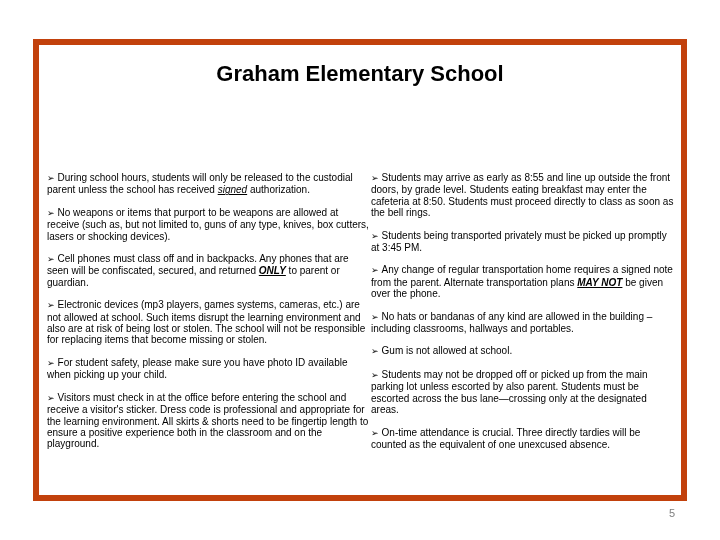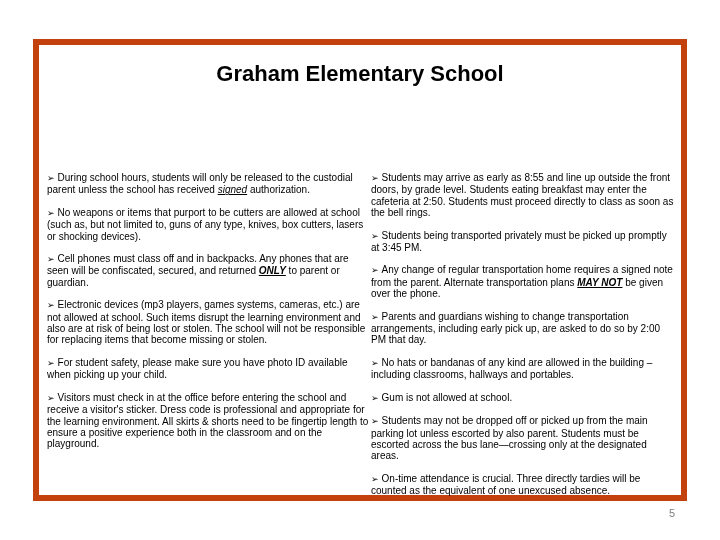--- a/index.html
+++ b/index.html
@@ -30,31 +30,30 @@
 </style>
 </head>
 <body>
 
 <div class="frame">
   <div class="title">
     <div>Graham Elementary School</div>
   </div>
   <div class="col left">
       <div class="item"><span class="bullet">➢</span><span>During school hours, students will only be released to  the </span><span class="u">custodial parent</span><span> unless the school has received </span><span class="i">signed</span><span> authorization.</span></div>
-      <div class="item"><span class="bullet">➢</span><span>No weapons or items that purport to be cutters are allowed at school (such as, but not limited to, guns of any type, knives, box cutters, lasers or shocking devices).</span></div>
+      <div class="item"><span class="bullet">➢</span><span>No weapons or items that purport to be weapons are allowed at receive (such as, but not limited to, guns of any type, knives, box cutters, lasers or shocking devices).</span></div>
       <div class="item"><span class="bullet">➢</span><span>Cell phones must </span><span class="u">class off and in backpacks</span><span>.  Any phones that are seen will be confiscated, secured, and returned </span><span class="ib">ONLY</span><span> to parent or guardian.</span></div>
       <div class="item"><span class="bullet">➢</span><span>Electronic devices (mp3 players, games systems, cameras, etc.) are not allowed at school.  Such items disrupt the learning environment and also are at risk of being lost or stolen.  The school will not be responsible for replacing items that become missing or stolen.</span></div>
       <div class="item"><span class="bullet">➢</span><span>For student safety, please make sure you have photo ID available when picking up your child.</span></div>
       <div class="item"><span class="bullet">➢</span><span>Visitors must check in at the office before entering the school and receive a visitor's sticker. Dress code is professional and appropriate for the learning environment. All skirts &amp; shorts need to be fingertip length to ensure a positive experience both in the classroom and on the playground.</span></div>
     </div>
   <div class="col right">
-      <div class="item"><span class="bullet">➢</span><span>Students may arrive as early as 8:55 and line up outside the front doors, by grade level.  Students eating breakfast may enter the cafeteria at 2:50.  Students must proceed directly to class as soon as the bell rings.</span></div>
+      <div class="item"><span class="bullet">➢</span><span>Students may arrive as early as 8:55 and line up outside the front doors, by grade level.  Students eating breakfast may enter the cafeteria at 8:50.  Students must proceed directly to class as soon as the bell rings.</span></div>
       <div class="item"><span class="bullet">➢</span><span>Students being transported privately must be picked up promptly at 3:45 PM.</span></div>
       <div class="item"><span class="bullet">➢</span><span>Any change of regular transportation home requires a signed note from the parent.  Alternate transportation plans </span><span class="ib">MAY NOT</span><span> be given over the phone.</span></div>
-      <div class="item"><span class="bullet">➢</span><span>Parents and guardians wishing to change transportation arrangements, including early pick up, are asked to do so by 2:00 PM that day.</span></div>
       <div class="item"><span class="bullet">➢</span><span>No hats or bandanas of any kind are allowed in the building – including classrooms, hallways and portables.</span></div>
       <div class="item"><span class="bullet">➢</span><span>Gum is not allowed at school.</span></div>
       <div class="item"><span class="bullet">➢</span><span>Students may not be dropped off or picked up from the main parking lot unless escorted by also parent.  </span><span class="u">Students must be escorted across the bus lane—crossing only at the designated areas.</span></div>
       <div class="item"><span class="bullet">➢</span><span>On-time attendance is crucial.  Three directly tardies will be counted as the equivalent of one unexcused absence.</span></div>
     </div>
 </div>
 
 <div class="page-num">5</div>
 
 </body></html>

